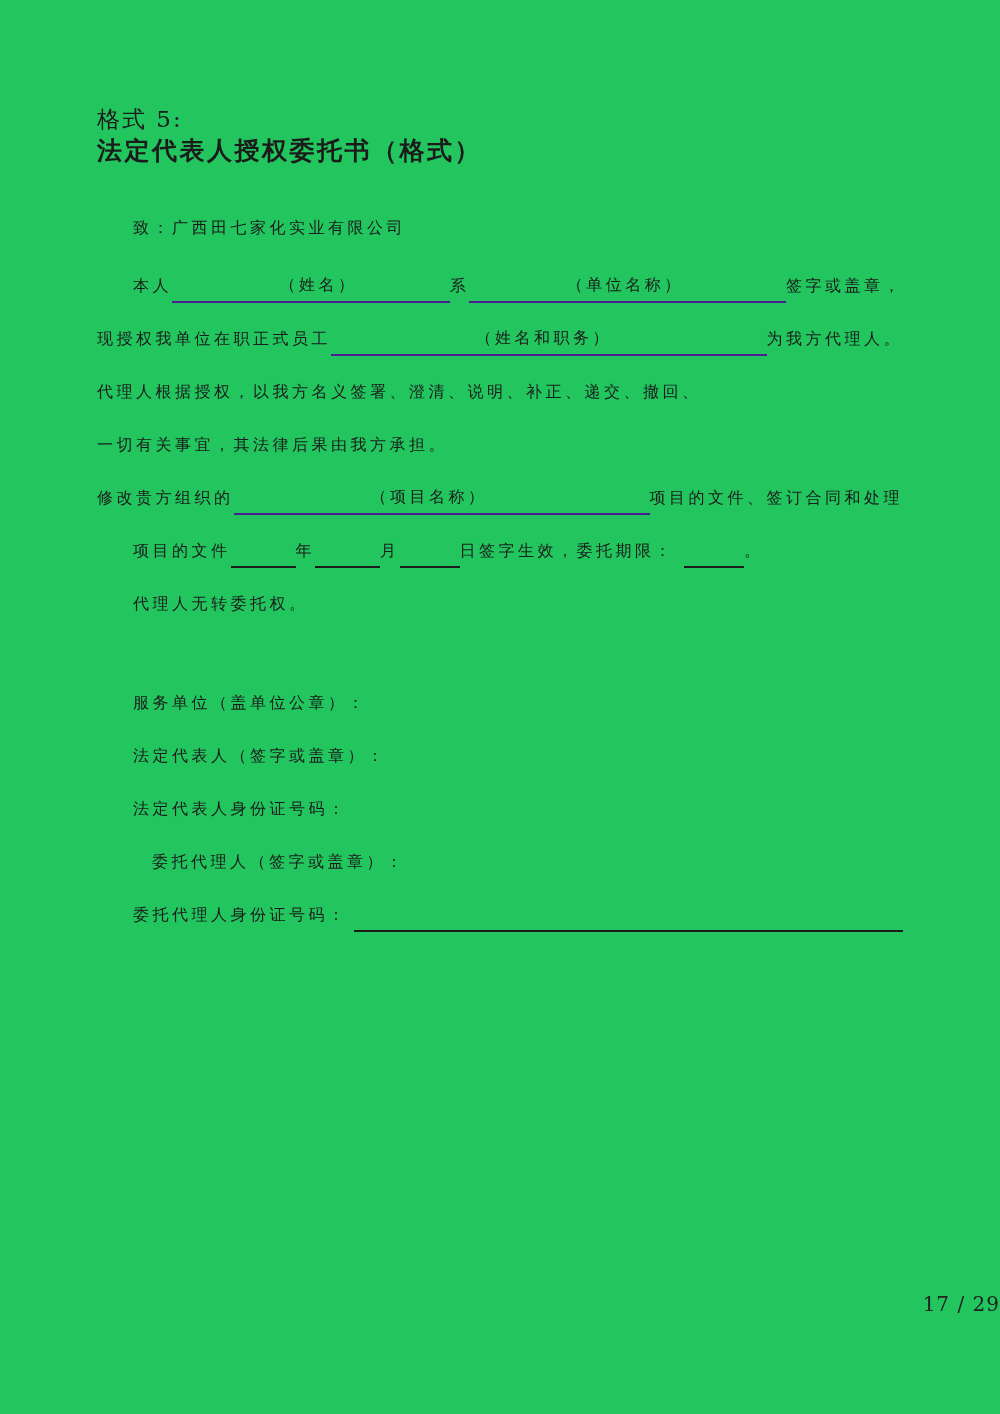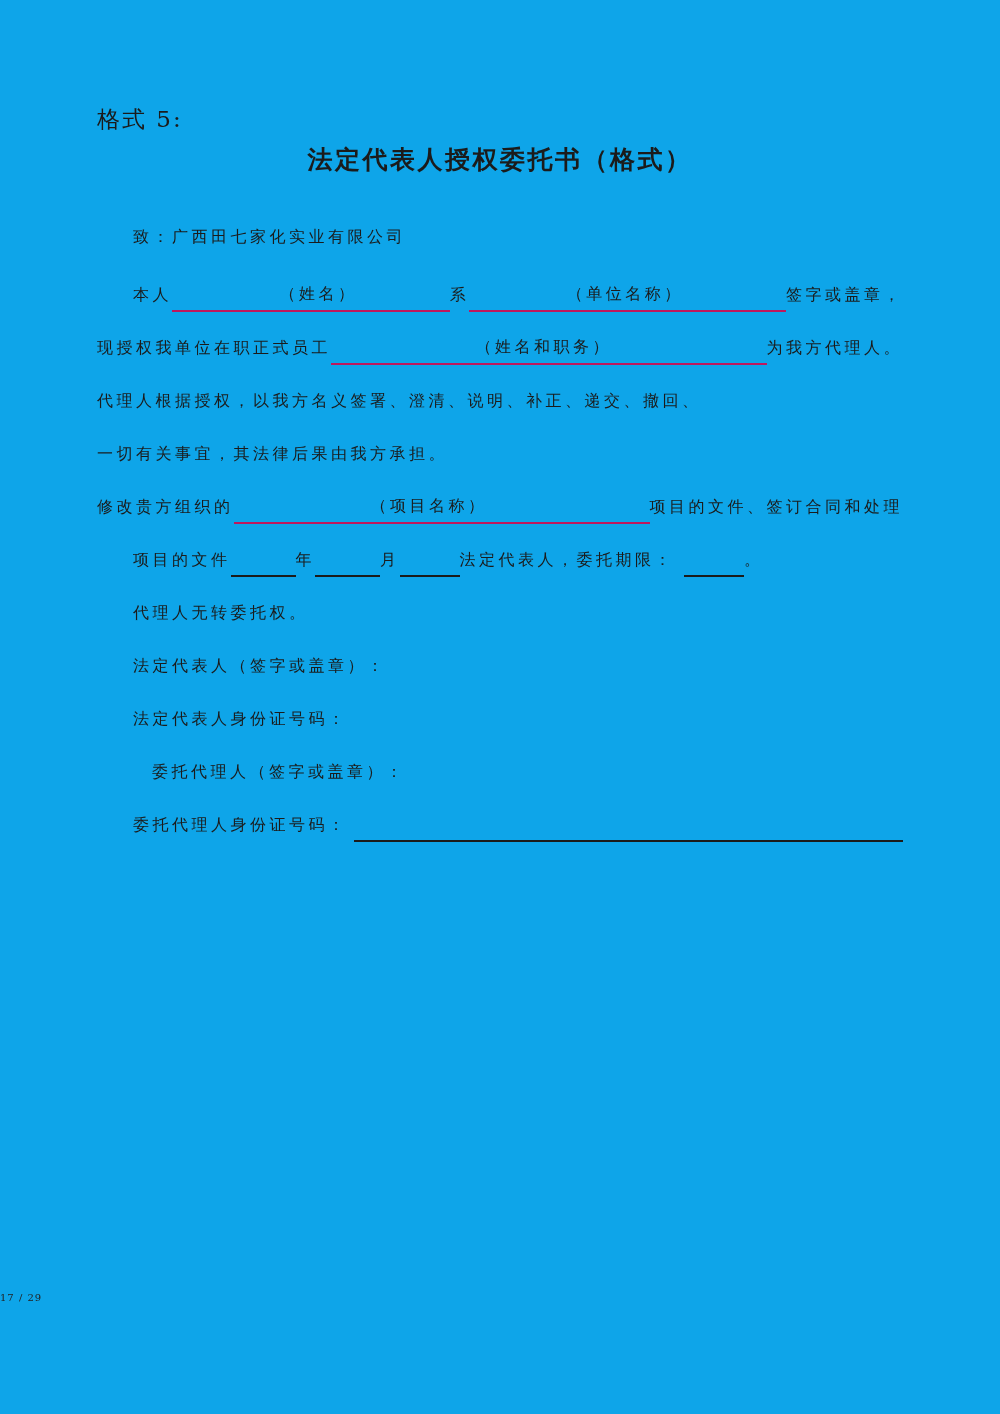--- a/index.html
+++ b/index.html
@@ -1,39 +1,39 @@
 <!DOCTYPE html>
 <html><head>
 <meta charset="utf-8">
 <style>
   html, body { margin: 0; padding: 0; background: #ffffff; }
   .page {
     position: relative;
     width: 1000px;
     height: 1414px;
-    background: #0ea5e9;
+    background: #22c55e;
     font-family: "DejaVu Serif", "Liberation Serif", serif;
     color: #1b1b1b;
     overflow: hidden;
   }
   .content {
     position: absolute;
     left: 97px;
     right: 97px;
     top: 0;
   }
   .format-label {
     margin-top: 104px;
     font-size: 23px;
     line-height: 30px;
     letter-spacing: 2px;
   }
   .doc-title {
-    margin-top: 9px;
-    text-align: center;
+    margin-top: 0;
+    text-align: left;
     font-size: 25px;
     line-height: 34px;
     font-weight: bold;
     letter-spacing: 2.5px;
   }
   .line {
     font-size: 16px;
     line-height: 53px;
     height: 53px;
     letter-spacing: 3.5px;
@@ -41,21 +41,21 @@
   }
   .fline {
     display: flex;
     align-items: center;
   }
   .indent { padding-left: 36px; }
   .indent2 { padding-left: 55px; }
   .addressee { margin-top: 33px; }
   .p-first { margin-top: 5px; }
   .ublank {
-    border-bottom: 2px solid #be185d;
+    border-bottom: 2px solid #4c1d95;
     text-align: center;
     flex-grow: 1;
     line-height: 32px;
   }
   .ublank.nm  { padding: 0 25px 0 40px; }
   .ublank.org { padding: 0 35px 0 30px; }
   .ublank.job { padding: 0 60px 0 50px; }
   .ublank.prj { padding: 0 60px 0 35px; }
   .blank {
     display: inline-block;
@@ -71,22 +71,22 @@
     flex-grow: 1;
     border-bottom: 2px solid #1b1b1b;
     line-height: 30px;
     margin-left: 6px;
   }
   .footer {
     position: absolute;
     left: 0;
     right: 0;
     top: 1292px;
-    text-align: left;
-    font-size: 10px;
+    text-align: right;
+    font-size: 20px;
     letter-spacing: 1px;
     color: #222222;
   }
 </style>
 </head>
 <body>
 
 <div class="page">
   <div class="content">
 
@@ -114,25 +114,26 @@
 
     <div class="line">一切有关事宜，其法律后果由我方承担。</div>
 
     <div class="line fline">
       <span>修改贵方组织的</span>
         <span class="ublank prj">（项目名称）</span>
         <span>项目的文件、签订合同和处理</span>
     </div>
 
     <div class="line indent">
-      <span>项目的文件</span><span class="blank w65">&nbsp;</span><span>年</span><span class="blank w65">&nbsp;</span><span>月</span><span class="blank w60">&nbsp;</span><span>法定代表人，委托期限：</span><span class="blank w60 gap10">&nbsp;</span><span>。</span>
+      <span>项目的文件</span><span class="blank w65">&nbsp;</span><span>年</span><span class="blank w65">&nbsp;</span><span>月</span><span class="blank w60">&nbsp;</span><span>日签字生效，委托期限：</span><span class="blank w60 gap10">&nbsp;</span><span>。</span>
     </div>
 
     <div class="line indent">代理人无转委托权。</div>
 
+    <div class="line indent sig-start">服务单位（盖单位公章）：</div>
 
     <div class="line indent">法定代表人（签字或盖章）：</div>
 
     <div class="line indent">法定代表人身份证号码：</div>
 
     <div class="line indent2">委托代理人（签字或盖章）：</div>
 
     <div class="line indent sigline-flex">
       <span>委托代理人身份证号码：</span>
         <span class="longblank">&nbsp;</span>

